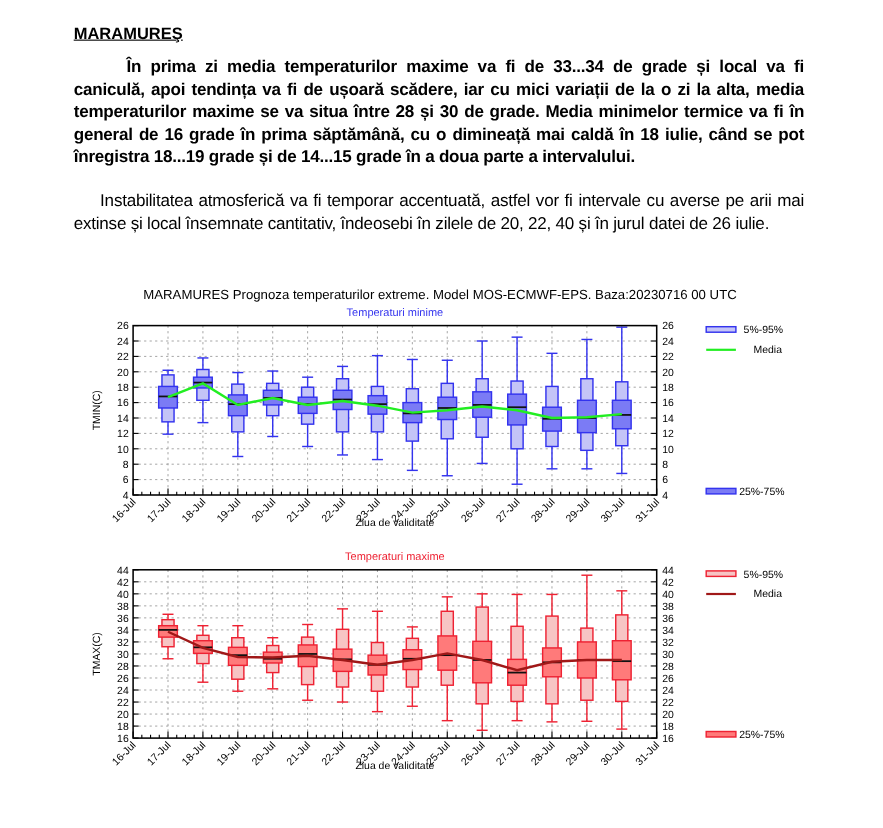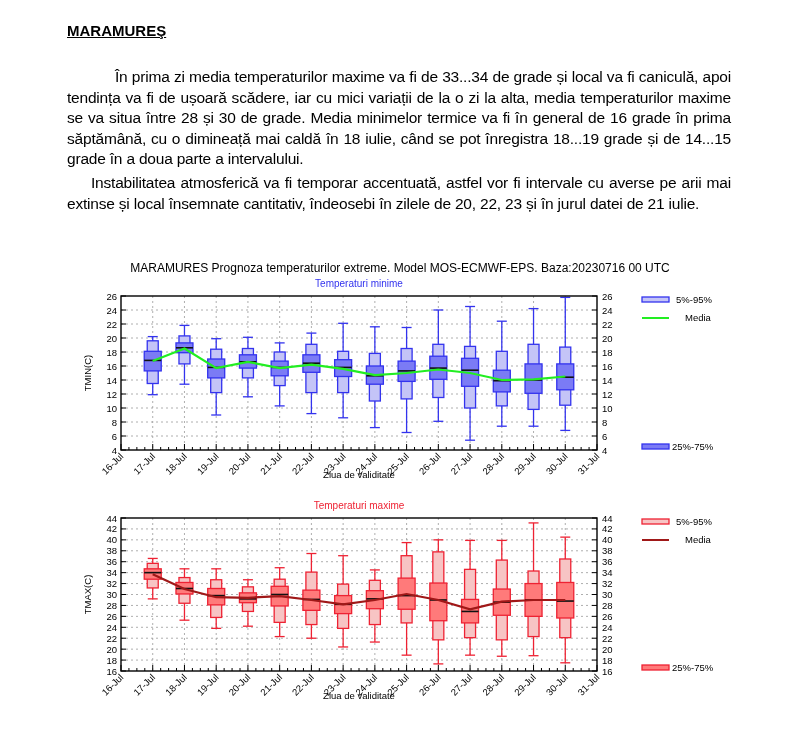--- a/index.html
+++ b/index.html
@@ -1,30 +1,30 @@
 <!DOCTYPE html>
 <html><head>
 <meta charset="utf-8">
 <style>
   html, body { margin:0; padding:0; background:#fff; }
   body { width:803px; height:753px; position:relative; overflow:hidden; font-family:"Liberation Sans", sans-serif; color:#000; }
   .heading { position:absolute; left:67px; top:22px; font-size:15px; font-weight:bold; text-decoration:underline;text-align:right; }
   .para { position:absolute; left:67px; width:664px; font-size:15.5px; line-height:20.5px; text-align:justify; letter-spacing:-0.2px; }
-  .p1 { top:67px; text-indent:48px; }
+  .p1 { top:51px; text-indent:48px;font-weight:bold; }
   .p2 { top:173px; text-indent:24px; }
   svg { position:absolute; left:0; top:0; }
   .tick-label { font-family:"Liberation Sans", sans-serif; font-size:9.5px; fill:#000; }
   .ax-title { font-family:"Liberation Sans", sans-serif; font-size:9.5px; fill:#000; }
 </style>
 </head>
 <body>
 
 <div class="heading">MARAMUREŞ</div>
 <div class="para p1">În prima zi media temperaturilor maxime va fi de 33...34 de grade și local va fi caniculă, apoi tendința va fi de ușoară scădere, iar cu mici variații de la o zi la alta, media temperaturilor maxime se va situa între 28 și 30 de grade. Media minimelor termice va fi în general de 16 grade în prima săptămână, cu o dimineață mai caldă în 18 iulie, când se pot înregistra 18...19 grade și de 14...15  grade în a doua parte a intervalului.</div>
-<div class="para p2">Instabilitatea atmosferică va fi temporar accentuată, astfel vor fi intervale cu averse pe arii mai extinse și local însemnate cantitativ, îndeosebi în zilele de 20, 22, 23  și în jurul datei de 21 iulie.</div>
+<div class="para p2">Instabilitatea atmosferică va fi temporar accentuată, astfel vor fi intervale cu averse pe arii mai extinse și local însemnate cantitativ, îndeosebi în zilele de 20, 22, 40  și în jurul datei de 26 iulie.</div>
 
 <svg id="fig" width="803" height="753" xmlns="http://www.w3.org/2000/svg">
   <text id="figTitle" x="400" y="272" text-anchor="middle" font-family="Liberation Sans, sans-serif" font-size="12">MARAMURES  Prognoza temperaturilor extreme.  Model MOS-ECMWF-EPS. Baza:20230716 00 UTC</text>
   <g id="chart0">
       <text x="359" y="287" text-anchor="middle" font-size="10" fill="#3333ee" font-family="Liberation Sans, sans-serif">Temperaturi minime</text>
       <line x1="121" x2="126" y1="450" y2="450" stroke="#000" stroke-width="1"></line>
       <line x1="592" x2="597" y1="450" y2="450" stroke="#000" stroke-width="1"></line>
       <text x="117" y="453.5" text-anchor="end" class="tick-label">4</text>
       <text x="602" y="453.5" text-anchor="start" class="tick-label">4</text>
       <line x1="121" x2="597" y1="436" y2="436" stroke="#999" stroke-width="0.8" stroke-dasharray="2,3"></line>

